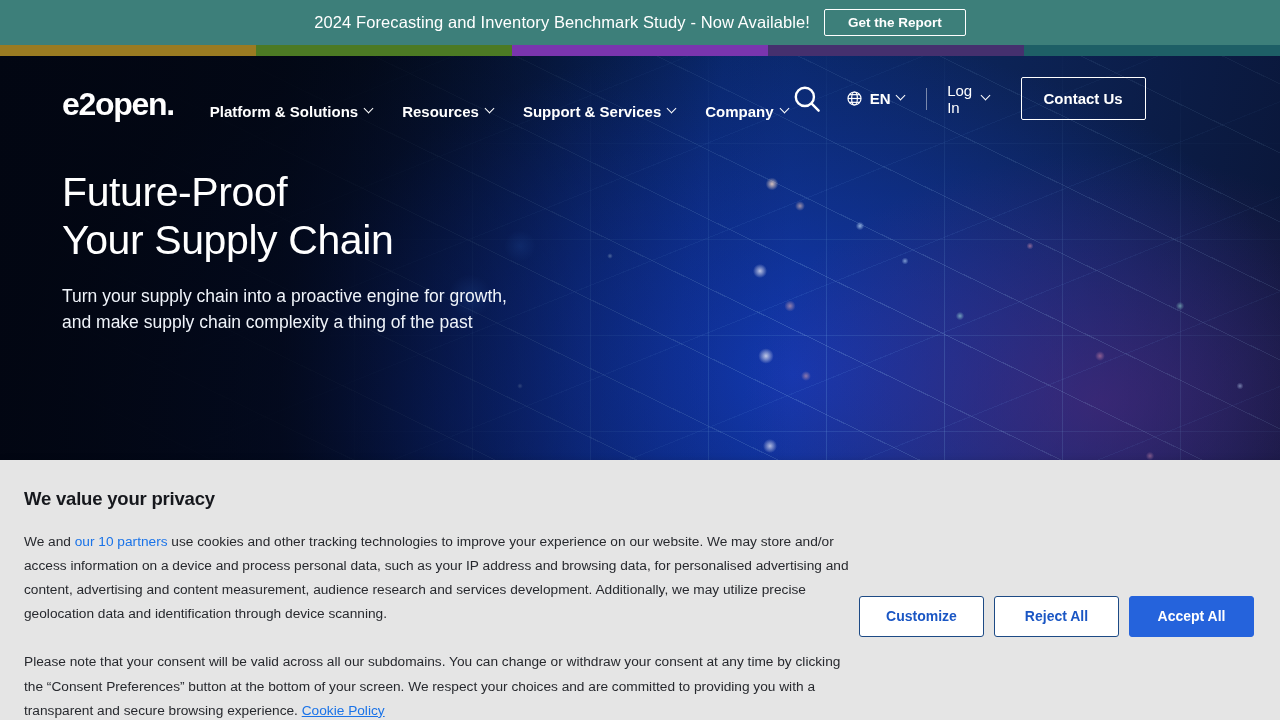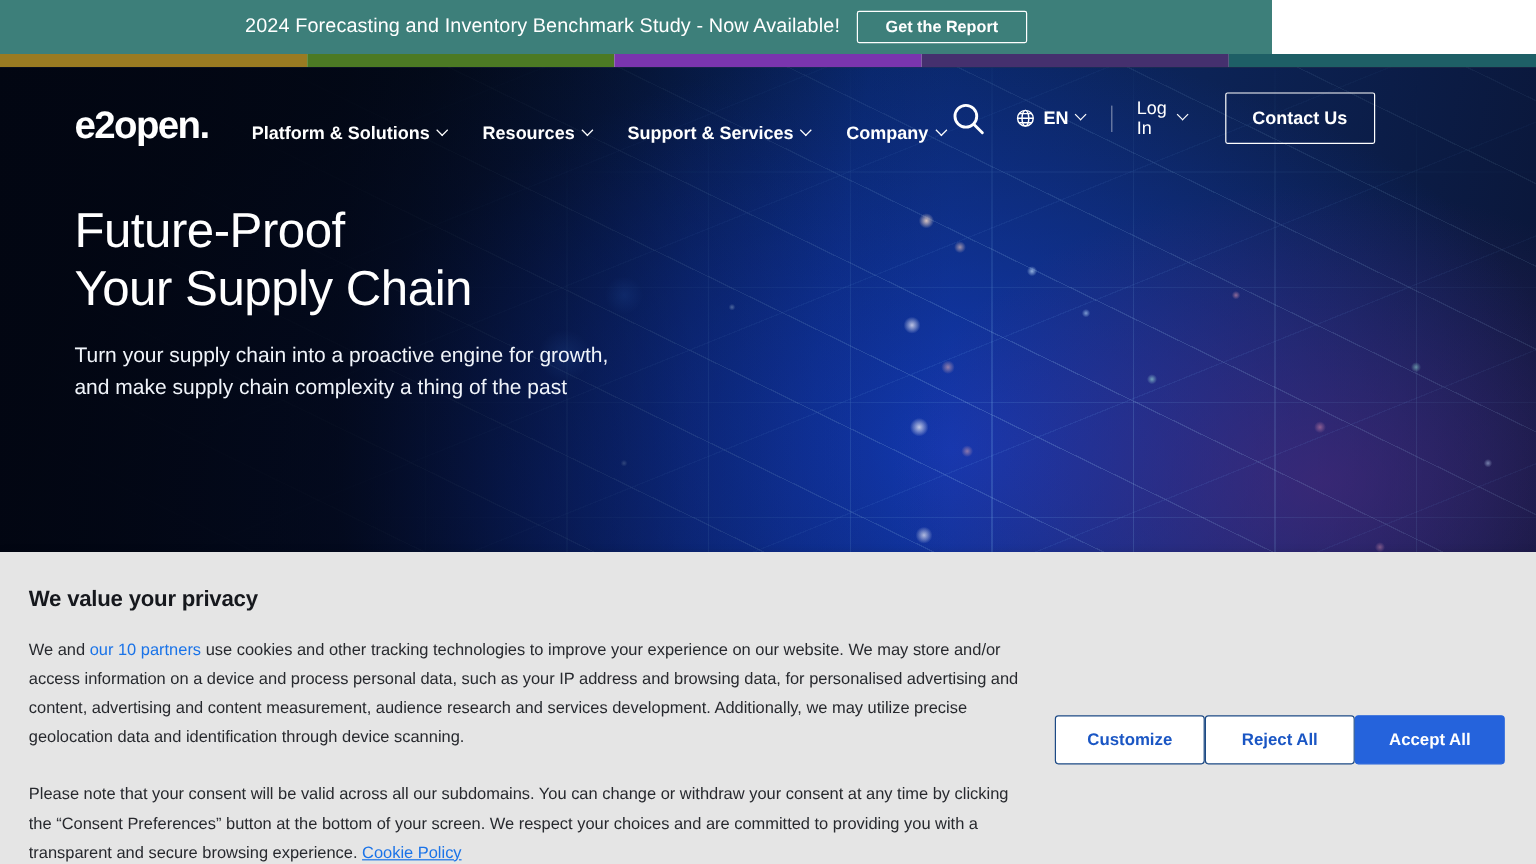--- a/index.html
+++ b/index.html
@@ -5,21 +5,21 @@
   * { margin:0; padding:0; box-sizing:border-box; }
   html, body {
     width:1280px; height:720px; overflow:hidden;
     font-family:"Liberation Sans", sans-serif;
     background:#ffffff;
   }
   #page { position:relative; width:1280px; height:720px; overflow:hidden; }
 
   
   .promo-bar {
-    position:absolute; top:0; left:0; width:1060px; height:45px;
+    position:absolute; top:0; left:0; width:1280px; height:45px;
     background:#3d7f7a; display:flex; align-items:center; justify-content:center;
   }
   .promo-text {
     color:#ffffff; font-size:16.5px; letter-spacing:.1px; white-space:nowrap;
   }
   .promo-btn {
     margin-left:14px; border:1.6px solid #ffffff; background:transparent;
     color:#ffffff; font-size:13.5px; font-weight:bold; padding:6px 23px;
     border-radius:2px; cursor:pointer; line-height:1; white-space:nowrap;
   }
@@ -144,21 +144,21 @@
   .consent-left { width:830px; }
   .consent-title { font-size:18.5px; font-weight:bold; color:#16181d; letter-spacing:-.2px; }
   .consent-p {
     margin-top:20px; font-size:13.7px; line-height:1.76; color:#27292e;
   }
   .consent-p.second { margin-top:24px; }
   .consent-link { color:#1a73e8; cursor:pointer; text-decoration:none; }
   .consent-link.underline { text-decoration:underline; }
   .consent-right {
     flex:1; display:flex; align-items:flex-start; justify-content:flex-end;
-    padding-top:108px;
+    gap:10px; padding-top:108px;
   }
   .c-btn {
     font-size:14px; font-weight:bold; border-radius:3px; cursor:pointer;
     padding:0 20px; height:41px; line-height:39px; white-space:nowrap;
   }
   .c-btn.outline { background:#fff; border:1.5px solid #1d4a85; color:#1a56c4; min-width:125px; }
   .c-btn.solid { background:#2563dc; border:1.5px solid #2563dc; color:#fff; min-width:125px; }
 </style>
 </head>
 <body>

